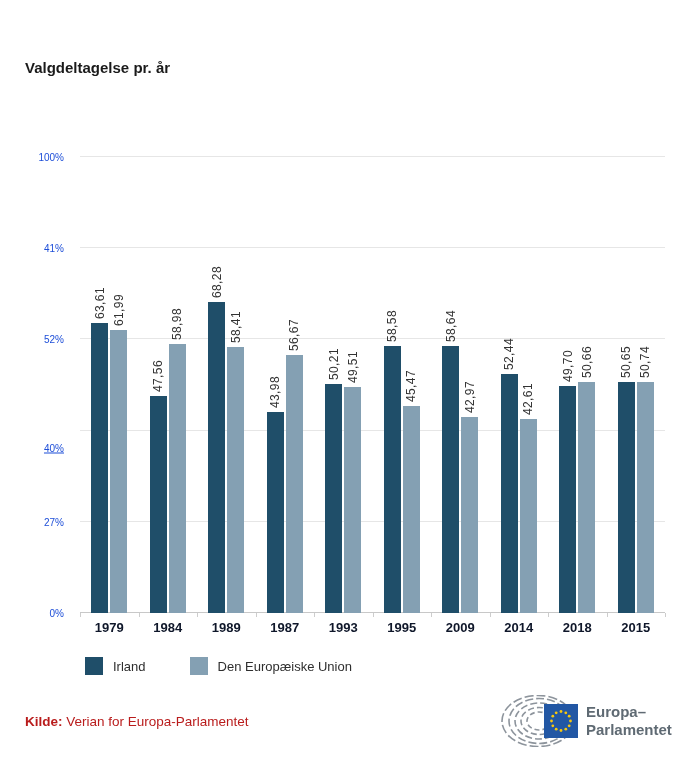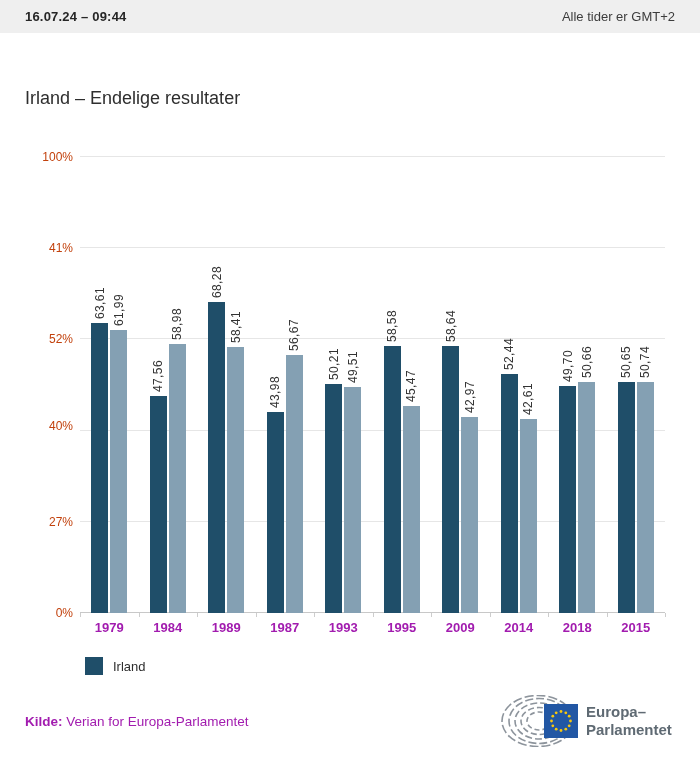--- a/index.html
+++ b/index.html
@@ -14,66 +14,62 @@
   .topbar .tz { font-size:13px; color:#3c3c3c; }
 
   
   .title { position:absolute; top:59px; left:25px; font-size:15px; font-weight:bold; color:#1a1a1a; }
   .subtitle { position:absolute; top:88px; left:25px; font-size:18px; font-weight:400; color:#2e2e2e; }
 
   
   .chart { position:absolute; left:80px; top:157px; width:585px; height:456px; }
   .gridline { position:absolute; left:0; right:0; height:1px; background:#e6e6e6; }
   .gridline.axis { background:#c8c8c8; }
-  .ytick { position:absolute; right:100%; margin-right:7px; font-size:12px; color:#c2410c;
+  .ytick { position:absolute; right:100%; margin-right:16px; font-size:10px; color:#1d4ed8;
            transform:translateY(50%); white-space:nowrap; }
   .xtick { position:absolute; width:1px; height:4px; background:#cdcdcd; bottom:-4px; }
 
   .bars { position:absolute; left:0; top:0; width:100%; height:100%; display:flex; align-items:flex-end; }
   .bar-group { flex:1; height:100%; display:flex; justify-content:center; align-items:flex-end; gap:2px; }
   .bar-wrap { height:100%; display:flex; flex-direction:column; align-items:center; justify-content:flex-end; }
   .bar-value { writing-mode:vertical-rl; transform:rotate(180deg); font-size:12px; color:#333333;
                letter-spacing:.4px; white-space:nowrap; margin-bottom:4px; }
   .bar { width:17px; }
 
   .xlabels { position:absolute; left:80px; top:620px; width:585px; display:flex; }
-  .xlabel { flex:1; text-align:center; font-size:13px; font-weight:bold; color:#a21caf; }
+  .xlabel { flex:1; text-align:center; font-size:13px; font-weight:bold; color:#0f172a; }
 
   
   .legend { position:absolute; left:85px; top:657px; display:flex; align-items:center; gap:44px; }
   .legend-item { display:flex; align-items:center; gap:10px; font-size:13px; color:#2e2e2e; }
   .legend-swatch { width:18px; height:18px; display:inline-block; }
 
   
   .footer { position:absolute; left:0; bottom:8px; width:700px; height:56px;
             display:flex; justify-content:space-between; align-items:center; padding:0 25px; }
-  .source { font-size:13.5px; color:#a21caf; }
+  .source { font-size:13.5px; color:#b91c1c; }
   .source b { font-weight:bold; }
   .logo { display:flex; align-items:center; }
 </style>
 </head>
 <body>
 
 <div class="page">
 
-  <div class="topbar">
-    <span class="datetime">16.07.24 – 09:44</span>
-    <span class="tz">Alle tider er GMT+2</span>
-  </div>
-
-  <div class="subtitle">Irland – Endelige resultater</div>
+
+  <div class="title">Valgdeltagelse pr. år</div>
 
   <div class="chart">
     <div id="plot-layers" style="position:absolute;left:0;top:0;width:100%;height:100%;">
         <div class="gridline axis" style="bottom: 0px;"></div>
         <span class="ytick" style="bottom: 0px;">0%</span>
         <div class="gridline" style="bottom: 91.2px;"></div>
         <span class="ytick" style="bottom: 91.2px;">27%</span>
         <div class="gridline" style="bottom: 182.4px;"></div>
-        <span class="ytick" style="bottom: 187px;">40%</span>
+        <span class="ytick" style="bottom: 165px; text-decoration: underline;">40%</span>
         <div class="gridline" style="bottom: 273.6px;"></div>
         <span class="ytick" style="bottom: 273.6px;">52%</span>
         <div class="gridline" style="bottom: 364.8px;"></div>
         <span class="ytick" style="bottom: 364.8px;">41%</span>
         <div class="gridline" style="bottom: 456px;"></div>
         <span class="ytick" style="bottom: 456px;">100%</span>
         <div class="xtick" style="left: 0%;"></div>
         <div class="xtick" style="left: 10%;"></div>
         <div class="xtick" style="left: 20%;"></div>
         <div class="xtick" style="left: 30%;"></div>
@@ -199,20 +195,24 @@
       <div class="xlabel">2009</div>
       <div class="xlabel">2014</div>
       <div class="xlabel">2018</div>
       <div class="xlabel">2015</div>
     </div>
 
   <div class="legend">
     <div class="legend-item">
       <span class="legend-swatch" id="swatch-0" style="background: rgb(31, 78, 105);"></span>
       <span>Irland</span>
+    </div>
+    <div class="legend-item">
+      <span class="legend-swatch" id="swatch-1" style="background: rgb(132, 160, 179);"></span>
+      <span>Den Europæiske Union</span>
     </div>
   </div>
 
   <div class="footer">
     <div class="source"><b>Kilde:</b><span> Verian for Europa-Parlamentet</span></div>
 
     <div class="logo">
       <svg width="178" height="52" viewBox="0 0 178 52">
 
         <g fill="none" stroke="#8d949c" stroke-width="1.6">

